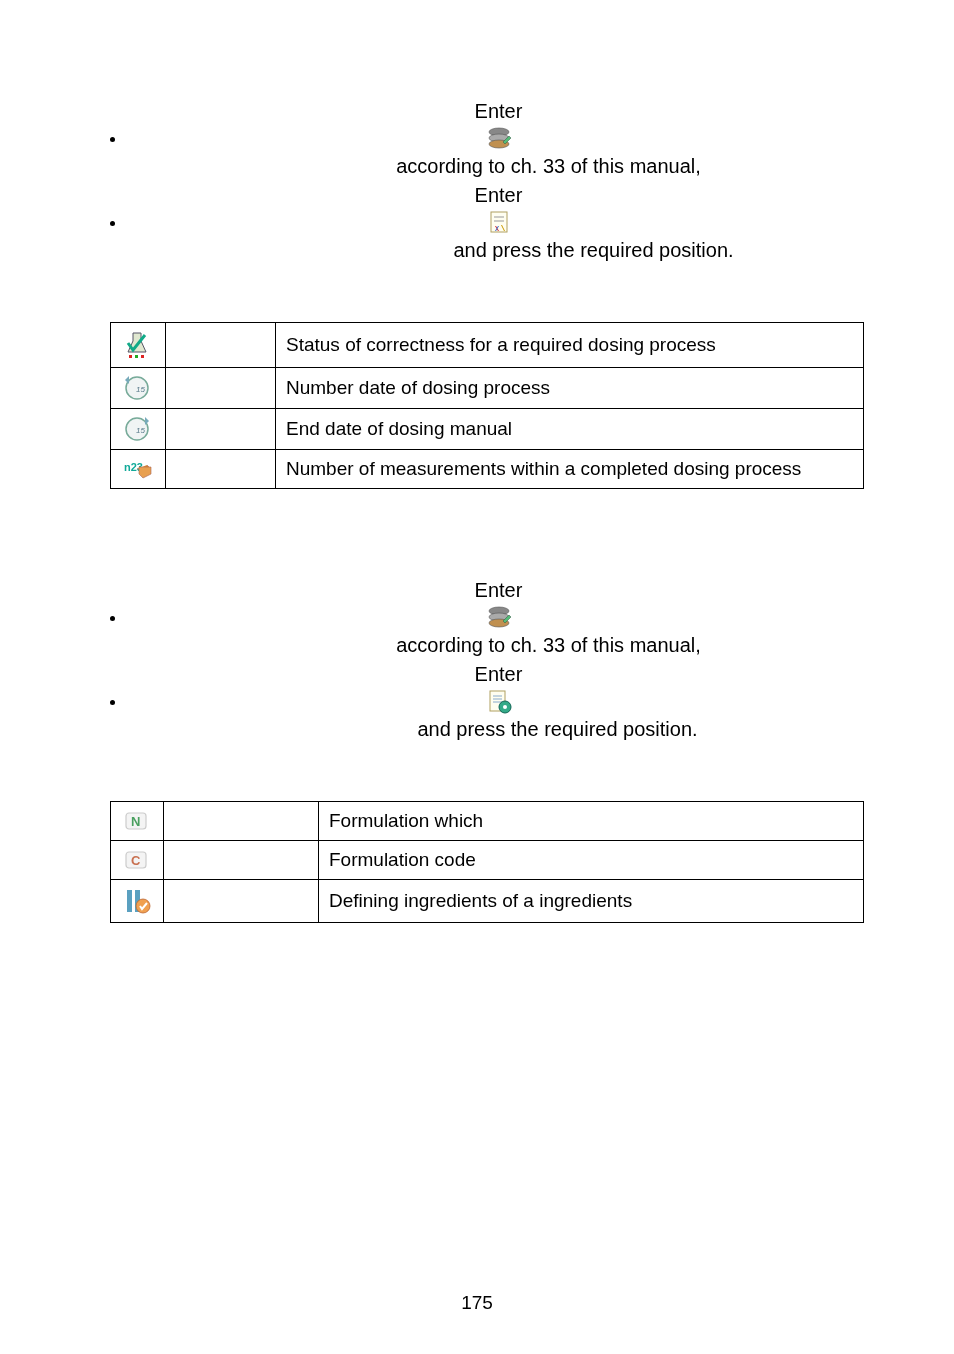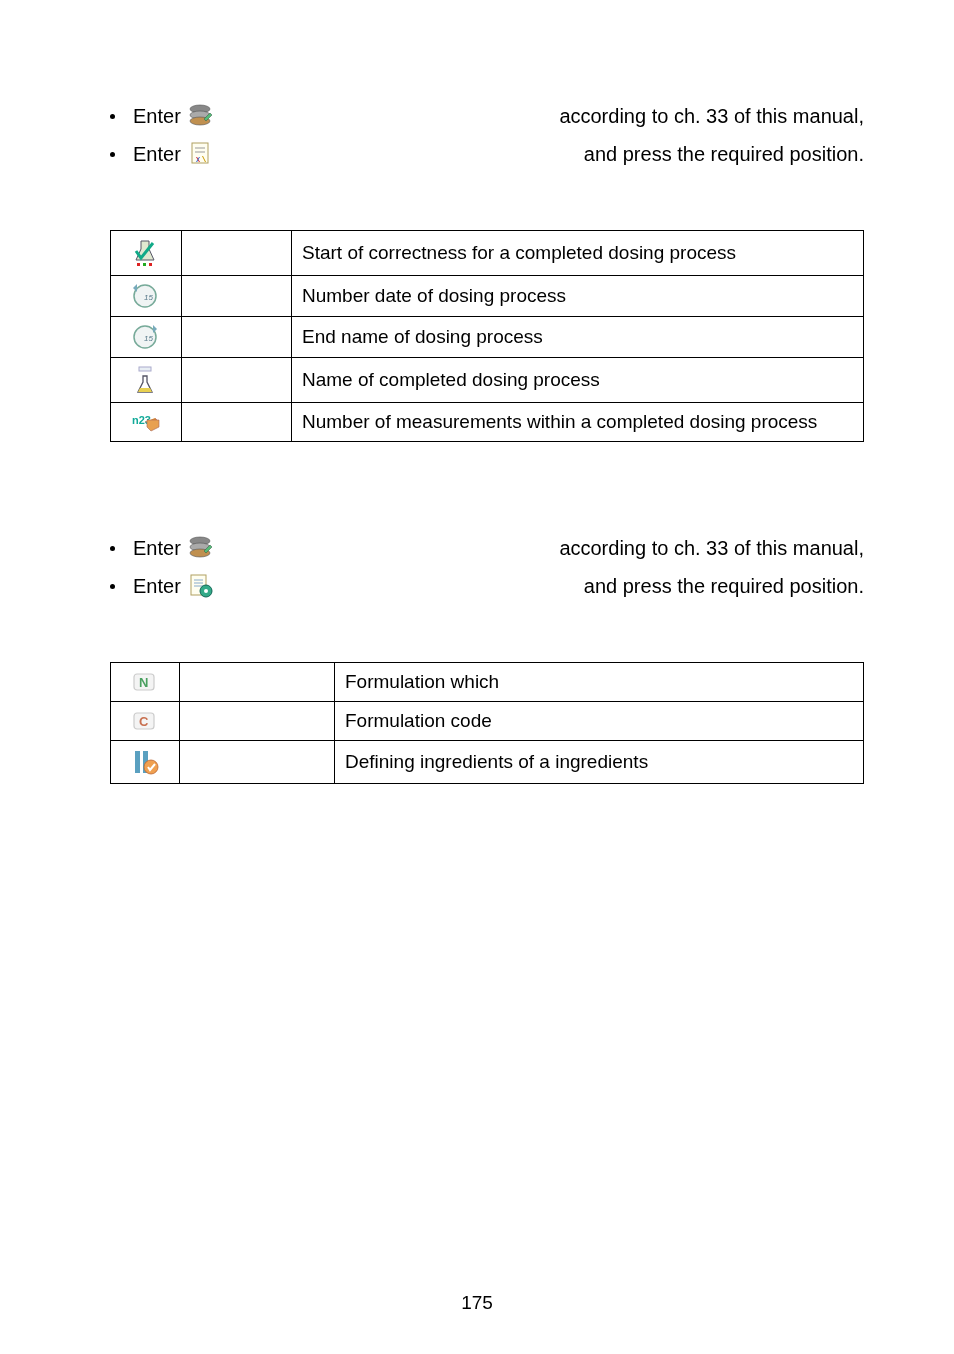--- a/index.html
+++ b/index.html
@@ -39,40 +39,41 @@
       justify-content: center;
       width: 30px;
       height: 32px;
       margin: 0 4px;
       vertical-align: middle;
     }
     .instruction-line {
       display: flex;
       align-items: center;
       width: 100%;
+      flex-direction: column;
     }
     .instruction-middle {
       flex: 1;
       text-align: right;
       padding-left: 100px;
     }
     table {
       border-collapse: collapse;
       width: 100%;
       margin-bottom: 90px;
     }
     td {
       border: 1px solid #000;
       padding: 8px 10px;
       vertical-align: middle;
     }
     td.icon-cell {
       width: 52px;
       text-align: center;
-      padding: 6px 20px;
+      padding: 6px 12px;
     }
     td.label-cell {
       width: 110px;
     }
     td.description-cell {
       font-size: 19px;
     }
     .second-table td.label-cell {
       width: 155px;
     }
@@ -134,21 +135,21 @@
         <svg width="28" height="32" viewBox="0 0 28 32">
           <path d="M 10 4 L 10 12 L 5 23 L 23 23 L 18 12 L 18 4 Z" fill="#e0e8d0" stroke="#556" stroke-width="1"></path>
           <path d="M 5 14 L 10 21 L 22 6" stroke="#1a8" stroke-width="3" fill="none"></path>
           <rect x="6" y="26" width="3" height="3" fill="#d22"></rect>
           <rect x="12" y="26" width="3" height="3" fill="#2a2"></rect>
           <rect x="18" y="26" width="3" height="3" fill="#d22"></rect>
         </svg>
       </span>
     </td>
     <td class="label-cell"></td>
-    <td class="description-cell">Start of correctness for a completed dosing process</td>
+    <td class="description-cell">Status of correctness for a required dosing process</td>
   </tr>
   <tr>
     <td class="icon-cell">
       <span>
         <svg width="28" height="28" viewBox="0 0 28 28">
           <circle cx="14" cy="14" r="11" fill="#f0f4f4" stroke="#7a9" stroke-width="1.5"></circle>
           <text x="13" y="18" font-size="8" fill="#578" font-family="Arial" font-style="italic">15</text>
           <path d="M 2 6 L 6 2 L 6 10 Z" fill="#7ab"></path>
         </svg>
       </span>
@@ -160,34 +161,21 @@
     <td class="icon-cell">
       <span>
         <svg width="28" height="28" viewBox="0 0 28 28">
           <circle cx="14" cy="14" r="11" fill="#f0f4f4" stroke="#7a9" stroke-width="1.5"></circle>
           <text x="13" y="18" font-size="8" fill="#578" font-family="Arial" font-style="italic">15</text>
           <path d="M 26 6 L 22 2 L 22 10 Z" fill="#7ab"></path>
         </svg>
       </span>
     </td>
     <td class="label-cell"></td>
-    <td class="description-cell">End name of dosing process</td>
-  </tr>
-  <tr>
-    <td class="icon-cell">
-      <span>
-        <svg width="28" height="32" viewBox="0 0 28 32">
-          <rect x="8" y="3" width="12" height="4" fill="#e8eef4" stroke="#aac"></rect>
-          <path d="M 12 12 L 12 18 L 7 28 L 21 28 L 16 18 L 16 12 Z" fill="none" stroke="#556" stroke-width="1.3"></path>
-          <path d="M 9 24 L 19 24 L 21 28 L 7 28 Z" fill="#e8d050"></path>
-        </svg>
-      </span>
-    </td>
-    <td class="label-cell"></td>
-    <td class="description-cell">Name of completed dosing process</td>
+    <td class="description-cell">End date of dosing manual</td>
   </tr>
   <tr>
     <td class="icon-cell">
       <span>
         <svg width="30" height="24" viewBox="0 0 30 24">
           <text x="1" y="14" font-size="11" fill="#1a9" font-family="Arial" font-weight="bold">n23</text>
           <path d="M 14 12 L 28 12 L 24 8 M 28 12 L 24 16 L 20 20 L 16 16" fill="#d88830" stroke="#a55" stroke-width="0.5"></path>
           <path d="M 16 10 L 28 10 L 28 17 L 20 21 L 16 17 Z" fill="#e8a050" stroke="#a65" stroke-width="0.6"></path>
         </svg>
       </span>

